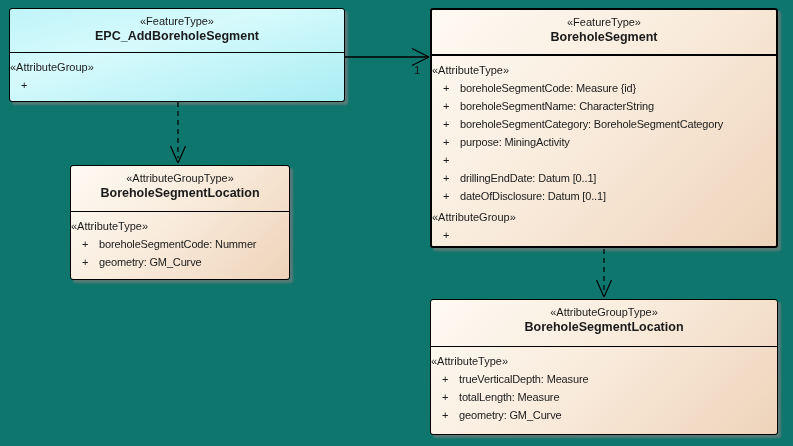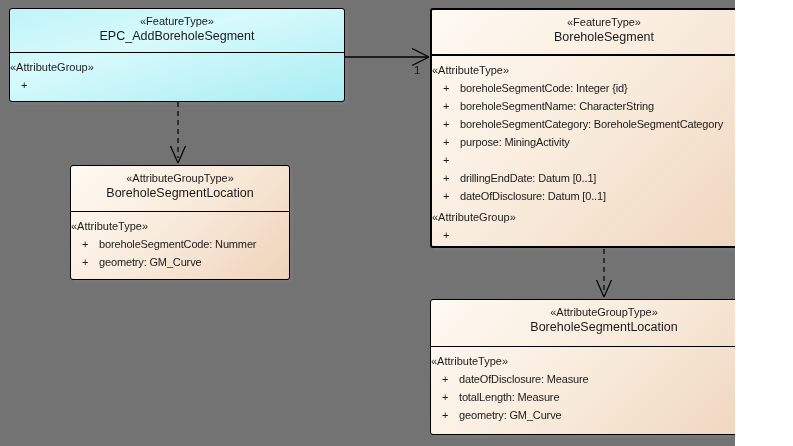--- a/index.html
+++ b/index.html
@@ -1,32 +1,32 @@
 <!DOCTYPE html>
 <html><head>
 <meta charset="utf-8">
 <style>
   html,body{margin:0;padding:0;background:#ffffff;}
   .canvas{
-    position:relative;width:735px;height:446px;background:#737373;
+    position:relative;width:793px;height:446px;background:#0f766e;
     font-family:"Liberation Sans",sans-serif;color:#1a1a1a;overflow:hidden;
   }
   .uml-class{
     position:absolute;border:1.5px solid #000;border-radius:3px;
     box-shadow:3px 3px 2px rgba(125,125,125,.65);
     box-sizing:border-box;
   }
   .fill-cyan{background:linear-gradient(165deg,#bff4f8 0%,#d7fafc 38%,#a8edf3 100%);}
   .fill-tan{background:linear-gradient(135deg,#fefaf3 0%,#f9ecdd 45%,#eed3ba 100%);}
   .title{
     text-align:center;padding-top:6px;box-sizing:border-box;
     border-bottom:1.5px solid #000;height:45px;
   }
   .stereo{font-size:11px;display:block;}
-  .cname{font-size:12.5px;font-weight:normal;display:block;margin-top:2px;}
+  .cname{font-size:12.5px;font-weight:bold;display:block;margin-top:2px;}
   .body{padding-top:5px;}
   .grouplabel{font-size:11px;height:18px;line-height:18px;}
   .attr{display:flex;height:18px;line-height:18px;font-size:11px;white-space:nowrap;}
   .attr .vis{flex:none;width:17px;padding-left:11px;}
   .attr .txt{letter-spacing:-0.15px;}
   .gap-above{margin-top:3px;}
 
   #box-epc{left:9px;top:8px;width:336px;height:94px;}
   #box-epc .title{height:44px;}
   #box-borehole{left:430px;top:8px;width:348px;height:240px;border-width:2px;}
@@ -59,21 +59,21 @@
 
   <div class="uml-class fill-tan" id="box-borehole">
     <div class="title">
       <span class="stereo">«FeatureType»</span>
       <span class="cname">BoreholeSegment</span>
     </div>
     <div class="body">
       <div class="grouplabel">«AttributeType»</div>
       <div class="attr">
         <span class="vis">+</span>
-        <span class="txt">boreholeSegmentCode: Integer {id}</span>
+        <span class="txt">boreholeSegmentCode: Measure {id}</span>
       </div>
       <div class="attr">
         <span class="vis">+</span>
         <span class="txt">boreholeSegmentName: CharacterString</span>
       </div>
       <div class="attr">
         <span class="vis">+</span>
         <span class="txt">boreholeSegmentCategory: BoreholeSegmentCategory</span>
       </div>
       <div class="attr">
@@ -118,21 +118,21 @@
 
   <div class="uml-class fill-tan" id="box-location">
     <div class="title">
       <span class="stereo">«AttributeGroupType»</span>
       <span class="cname">BoreholeSegmentLocation</span>
     </div>
     <div class="body">
       <div class="grouplabel">«AttributeType»</div>
       <div class="attr">
         <span class="vis">+</span>
-        <span class="txt">dateOfDisclosure: Measure</span>
+        <span class="txt">trueVerticalDepth: Measure</span>
       </div>
       <div class="attr">
         <span class="vis">+</span>
         <span class="txt">totalLength: Measure</span>
       </div>
       <div class="attr">
         <span class="vis">+</span>
         <span class="txt">geometry: GM_Curve</span>
       </div>
     </div>

